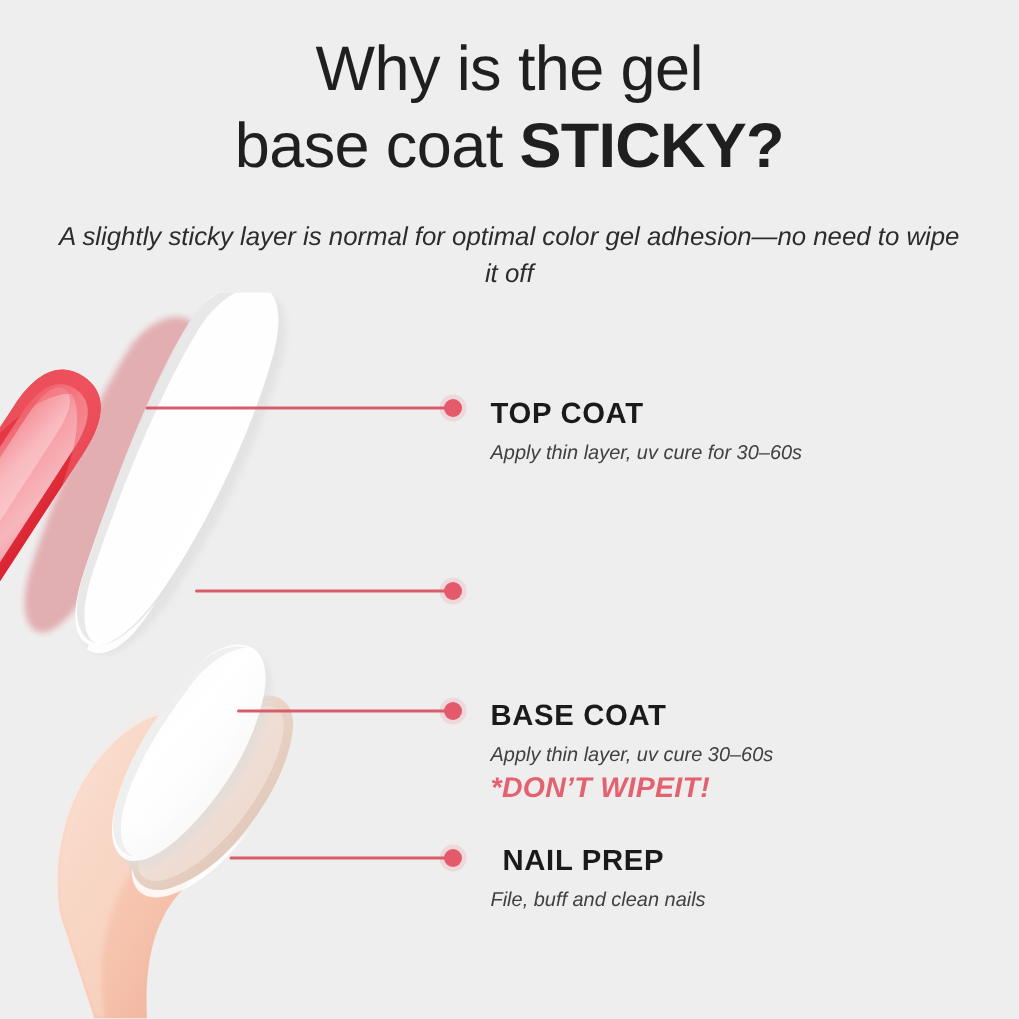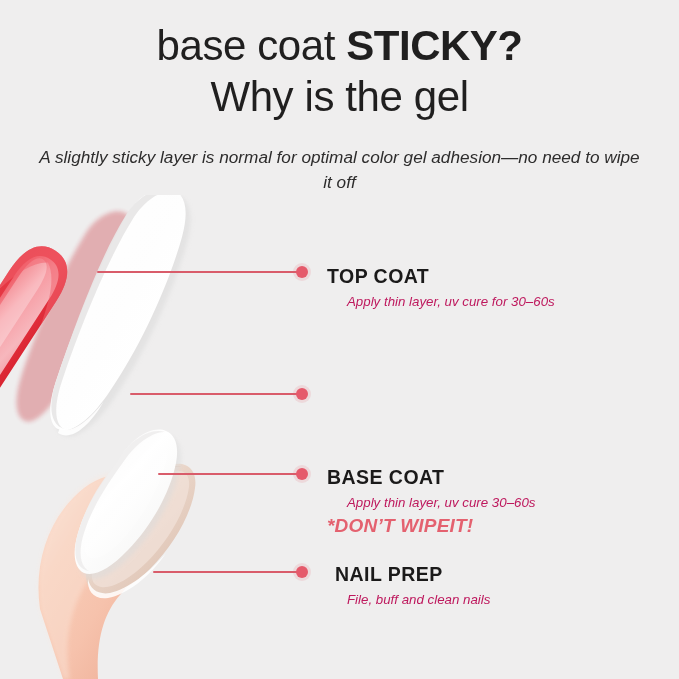--- a/index.html
+++ b/index.html
@@ -78,43 +78,42 @@
     font-size: 19.5px;
     font-weight: 700;
     color: #1b1a1a;
     letter-spacing: 0.45px;
     line-height: 1.1;
     white-space: nowrap;
   }
   .lbl-desc {
     font-size: 13.3px;
     font-style: italic;
-    color: #be185d;
+    color: #404040;
     line-height: 1.45;
     white-space: nowrap;
     margin-top: 5px;
-    margin-left: 20px;
   }
   .lbl-warn {
     font-size: 19px;
     font-style: italic;
     font-weight: 700;
     color: #e4616f;
     letter-spacing: 0.2px;
     line-height: 1.35;
     white-space: nowrap;
   }
 </style>
 </head>
 <body>
 
 <div class="header">
   <div class="title">
+    <div>Why is the gel</div>
     <div><span>base coat </span><span class="strong">STICKY?</span></div>
-    <div>Why is the gel</div>
   </div>
   <div class="subtitle">A slightly sticky layer is normal for optimal color gel adhesion—no need to wipe it off</div>
 </div>
 
 <div class="illustration">
 <svg width="320" height="484" viewBox="0 0 320 484" xmlns="http://www.w3.org/2000/svg">
   <defs>
     <linearGradient id="gClear1" x1="0" y1="0" x2="1" y2="1">
       <stop offset="0%" stop-color="#f4f3f3"></stop>
       <stop offset="35%" stop-color="#fdfdfd"></stop>

